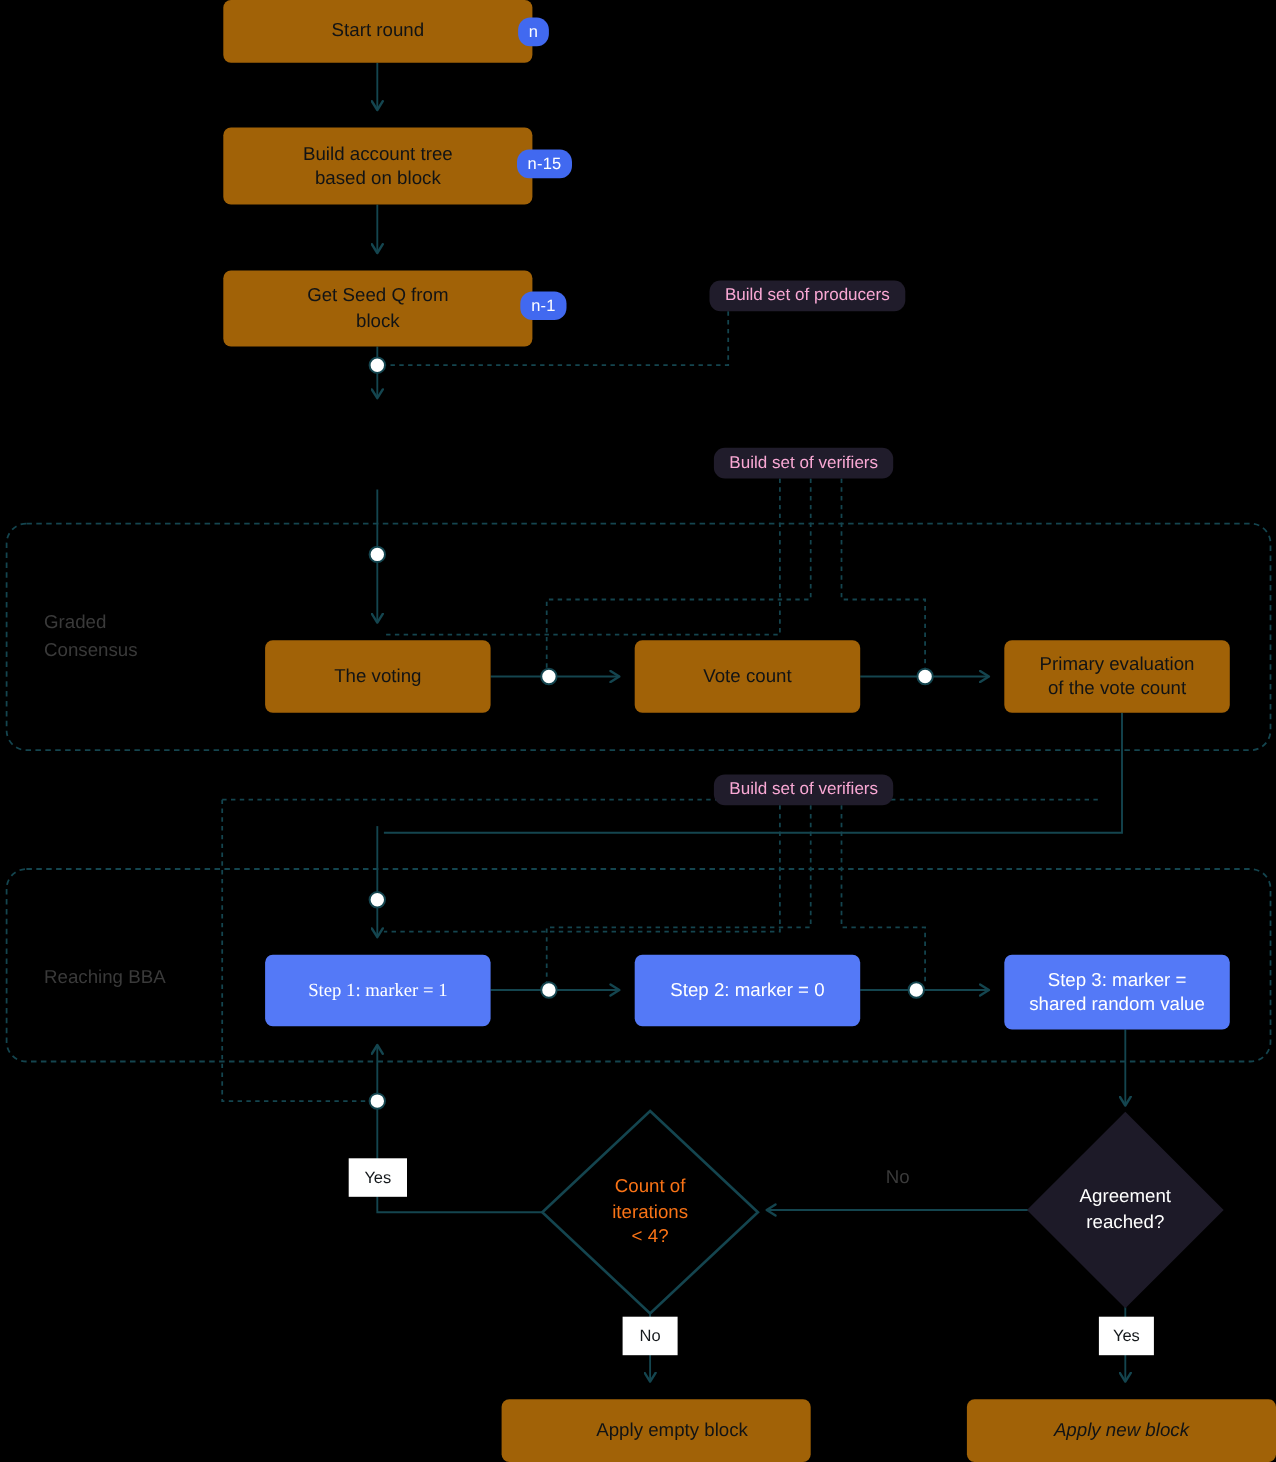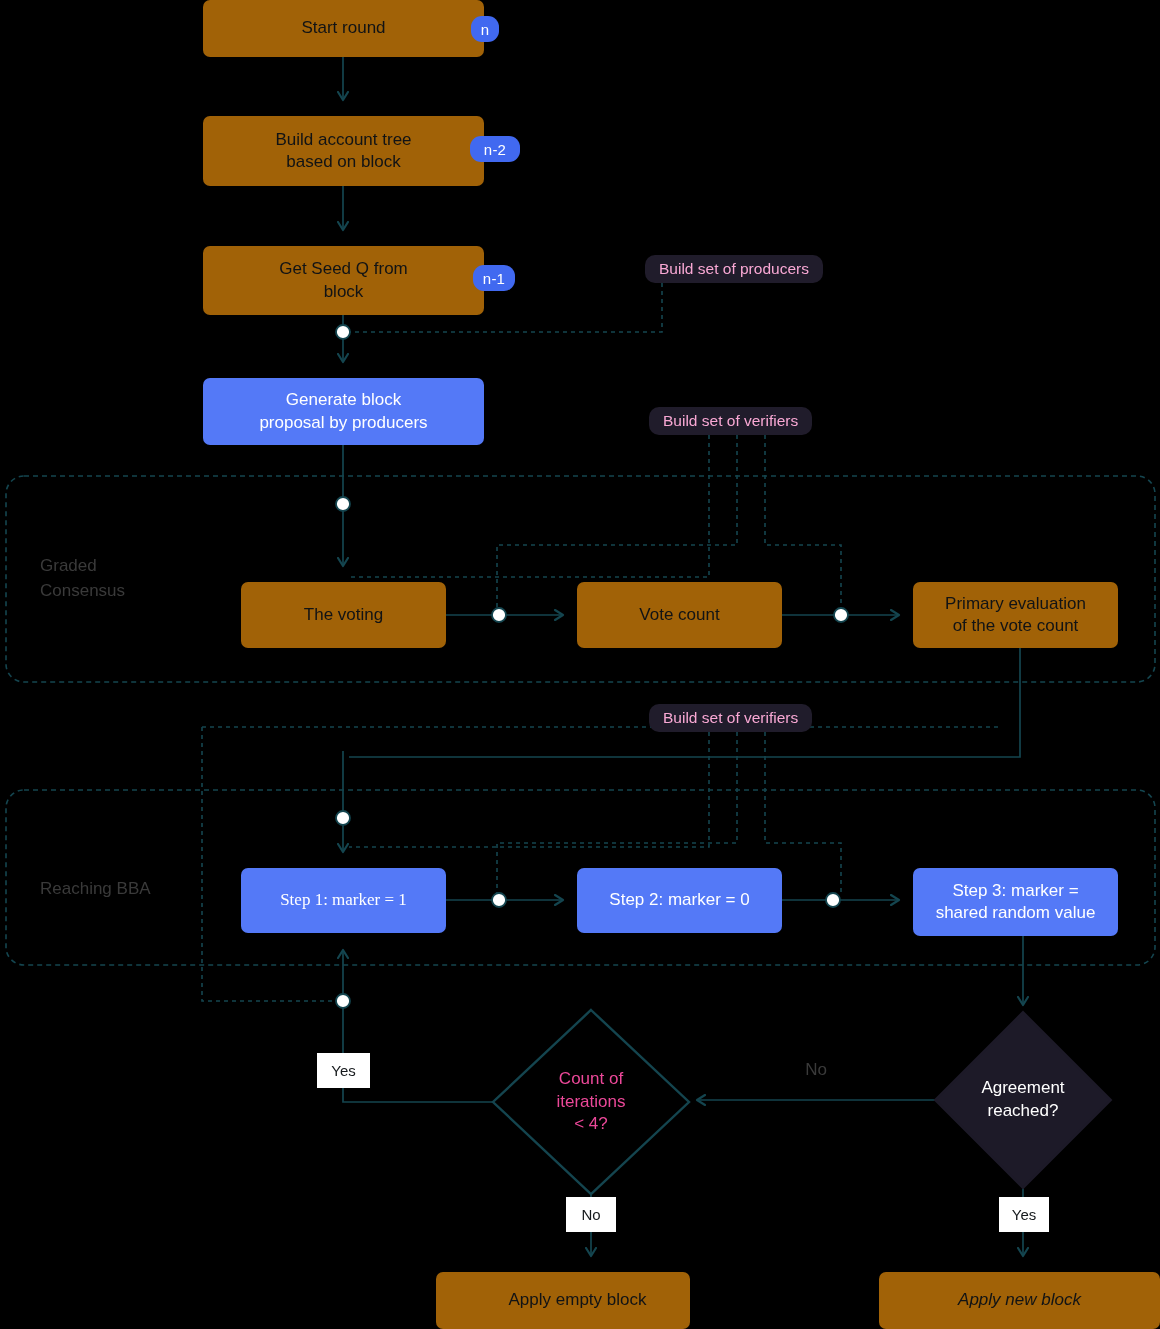--- a/index.html
+++ b/index.html
@@ -38,21 +38,21 @@
   .group-label{
     position:absolute;color:#3a3a3a;font-size:17px;line-height:1.45;
     white-space:pre-line;
   }
 
   .diamond-label{
     position:absolute;display:flex;align-items:center;justify-content:center;
     text-align:center;font-size:17px;line-height:1.35;white-space:pre-line;
     pointer-events:none;
   }
-  .diamond-label.outline{color:#ec4899;}
+  .diamond-label.outline{color:#f97316;}
   .diamond-label.filled{color:#ffffff;}
 
   .edge-label{
     position:absolute;background:#ffffff;color:#15191c;
     font-size:15px;display:flex;align-items:center;justify-content:center;
     box-sizing:border-box;
   }
   .branch-label{
     position:absolute;color:#3a3a3a;font-size:17px;
     display:flex;align-items:center;justify-content:center;
@@ -143,43 +143,41 @@
   <div class="group-label" style="left:40px;top:877px;">Reaching BBA</div>
 
   <div class="node grey" style="left:203px;top:0px;width:281px;height:57px;">Start round</div>
 
   <div class="node grey" style="left:203px;top:246px;width:281px;height:69px;white-space:pre-line;">Get Seed Q from
 block</div>
 
   <div class="node grey" style="left:203px;top:116px;width:281px;height:70px;white-space:pre-line;">Build account tree
 based on block</div>
 
-  <div class="node blue" style="left:203px;top:378px;width:281px;height:67px;white-space:pre-line;">Generate block
-proposal by producers</div>
 
   <div class="node grey" style="left:241px;top:582px;width:205px;height:66px;">The voting</div>
 
   <div class="node grey" style="left:577px;top:582px;width:205px;height:66px;">Vote count</div>
 
   <div class="node grey" style="left:913px;top:582px;width:205px;height:66px;white-space:pre-line;">Primary evaluation
 of the vote count</div>
 
   <div class="node blue" style="left:241px;top:868px;width:205px;height:65px;font-family:Liberation Serif, serif;">Step 1: marker = 1</div>
 
   <div class="node blue" style="left:577px;top:868px;width:205px;height:65px;">Step 2: marker = 0</div>
 
   <div class="node blue" style="left:913px;top:868px;width:205px;height:68px;white-space:pre-line;">Step 3: marker =
 shared random value</div>
 
-  <div class="node grey" style="left:436px;top:1272px;width:254px;height:57px;padding-left:29px;">Apply empty block</div>
+  <div class="node grey" style="left:456px;top:1272px;width:281px;height:57px;padding-left:29px;">Apply empty block</div>
 
   <div class="node grey" style="left:879px;top:1272px;width:281px;height:57px;font-style:italic;">Apply new block</div>
 
   <div class="badge" style="left:471px;top:16px;min-width:28px;">n</div>
-  <div class="badge" style="left:470px;top:136px;min-width:50px;">n-2</div>
+  <div class="badge" style="left:470px;top:136px;min-width:50px;">n-15</div>
   <div class="badge" style="left:473px;top:265px;min-width:42px;">n-1</div>
 
   <div class="tooltip" style="left:645px;top:255px;">Build set of producers</div>
   <div class="tooltip" style="left:649px;top:407px;">Build set of verifiers</div>
   <div class="tooltip" style="left:649px;top:704px;">Build set of verifiers</div>
 
   <div class="diamond-label outline" style="left:513px;top:1056px;width:156px;height:92px;">Count of
 iterations
 &lt; 4?</div>
   <div class="diamond-label filled" style="left:945px;top:1072px;width:156px;height:56px;">Agreement

